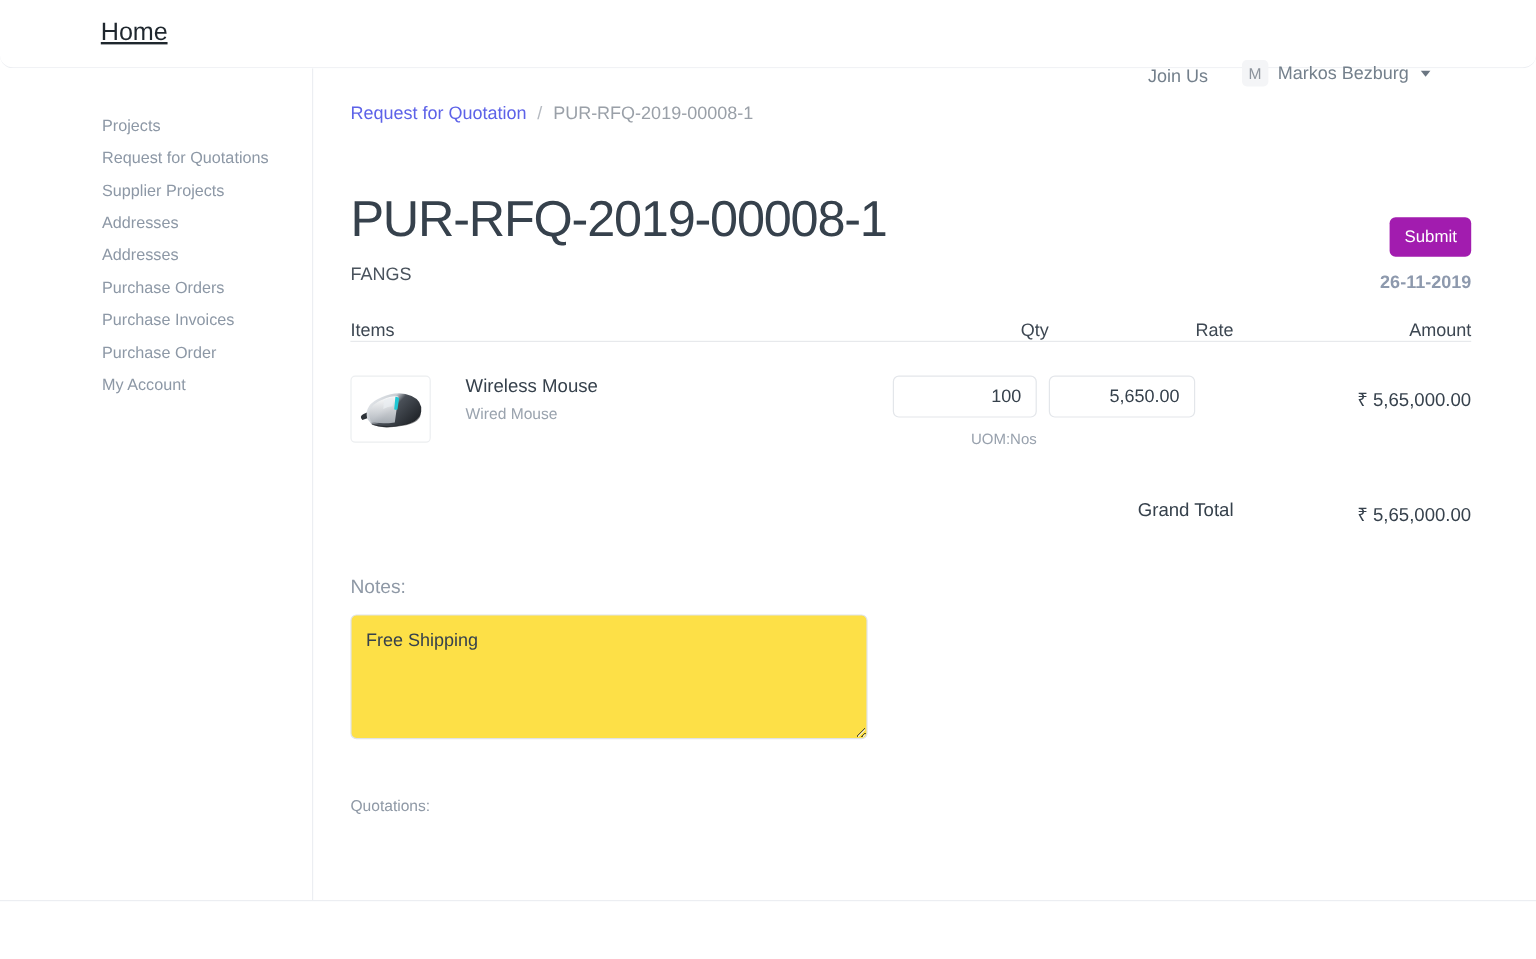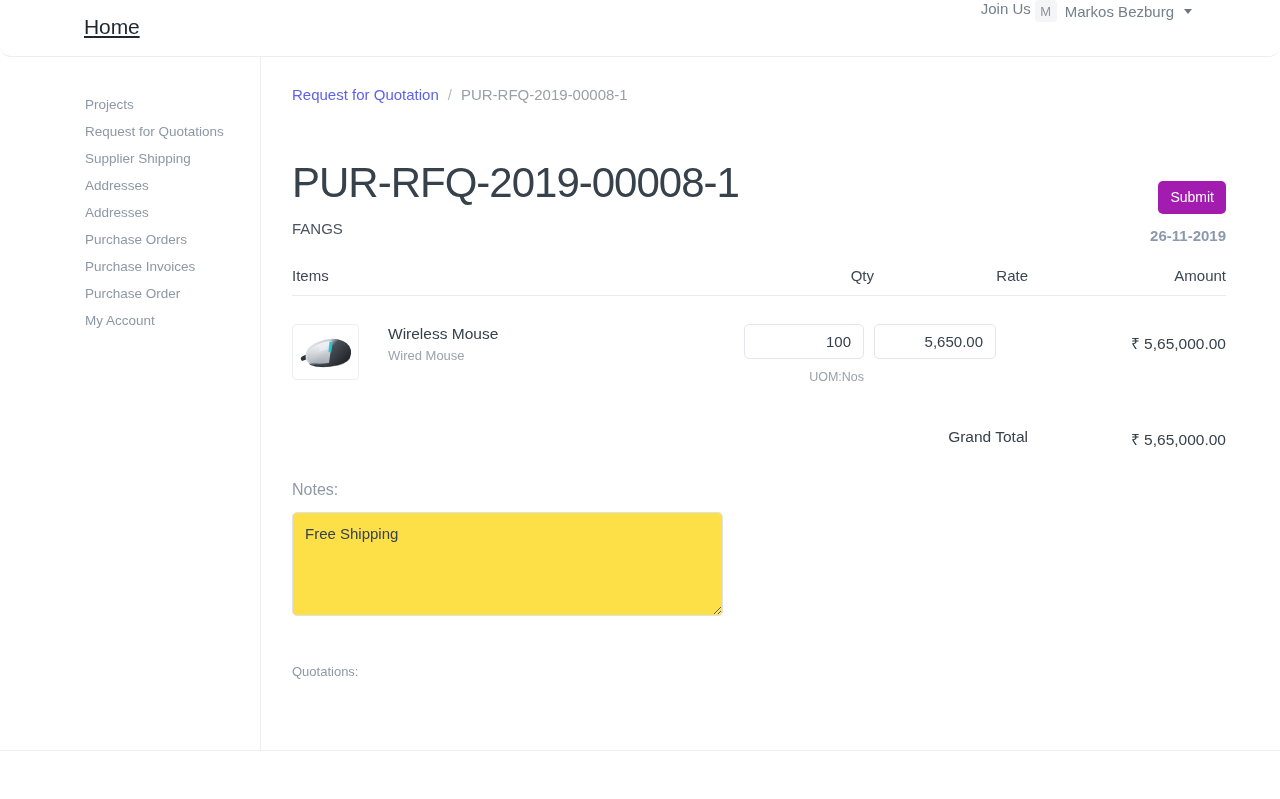--- a/index.html
+++ b/index.html
@@ -19,21 +19,21 @@
     border-bottom: 1px solid #eceef2;
     display: flex; align-items: center; border-radius: 11px;
   }
   .brand {
     position: absolute; left: 84px; top: 15px;
     font-size: 21px; color: #1f272e; font-weight: 400;
     letter-spacing: -0.1px;
   }
   .nav-right {
     position: absolute; right: 88px; top: 0;
-    height: 72px; display: flex; align-items: flex-start; gap: 4px;
+    height: 72px; display: flex; align-items: flex-end; gap: 28px;
   }
   .join-us {
     font-size: 15px; color: #74808c; text-decoration: none;
   }
   .user-menu {
     display: flex; align-items: center; gap: 8px;
     font-size: 15px; color: #74808c; cursor: pointer;
   }
   .avatar {
     width: 22px; height: 22px; border-radius: 4px;
@@ -90,21 +90,21 @@
   .doc-date {
     position: absolute; right: 0; top: 66px;
     font-size: 15px; color: #8d99ad; font-weight: 700;
   }
 
   
   .tbl { position: absolute; left: 31px; top: 210px; width: 934px; }
   .thead {
     display: flex; align-items: flex-end;
     border-bottom: 1px solid #e7e9ec;
-    padding-bottom: 11px; font-size: 15px; color: #3d4752; justify-content: center;
+    font-size: 15px; color: #3d4752; justify-content: center;
   }
   .c-item { width: 452px; }
   .c-qty  { width: 130px; text-align: right; }
   .c-rate { width: 154px; text-align: right; }
   .c-amt  { flex: 1; text-align: right; }
 
   .trow { display: flex; padding-top: 28px; }
   .item-cell { width: 452px; display: flex; gap: 29px; }
   .thumb {
     width: 67px; height: 56px; border: 1px solid #eceef0;
@@ -168,21 +168,21 @@
     </div>
   </div>
 </div>
 
 <div class="page">
 
   <div class="sidebar">
     <nav class="side-list">
       <a class="side-item" href="#">Projects</a>
       <a class="side-item" href="#">Request for Quotations</a>
-      <a class="side-item" href="#">Supplier Shipping</a>
+      <a class="side-item" href="#">Supplier Projects</a>
       <a class="side-item" href="#">Addresses</a>
       <a class="side-item" href="#">Addresses</a>
       <a class="side-item" href="#">Purchase Orders</a>
       <a class="side-item" href="#">Purchase Invoices</a>
       <a class="side-item" href="#">Purchase Order</a>
       <a class="side-item" href="#">My Account</a>
     </nav>
   </div>
 
   <div class="content">

